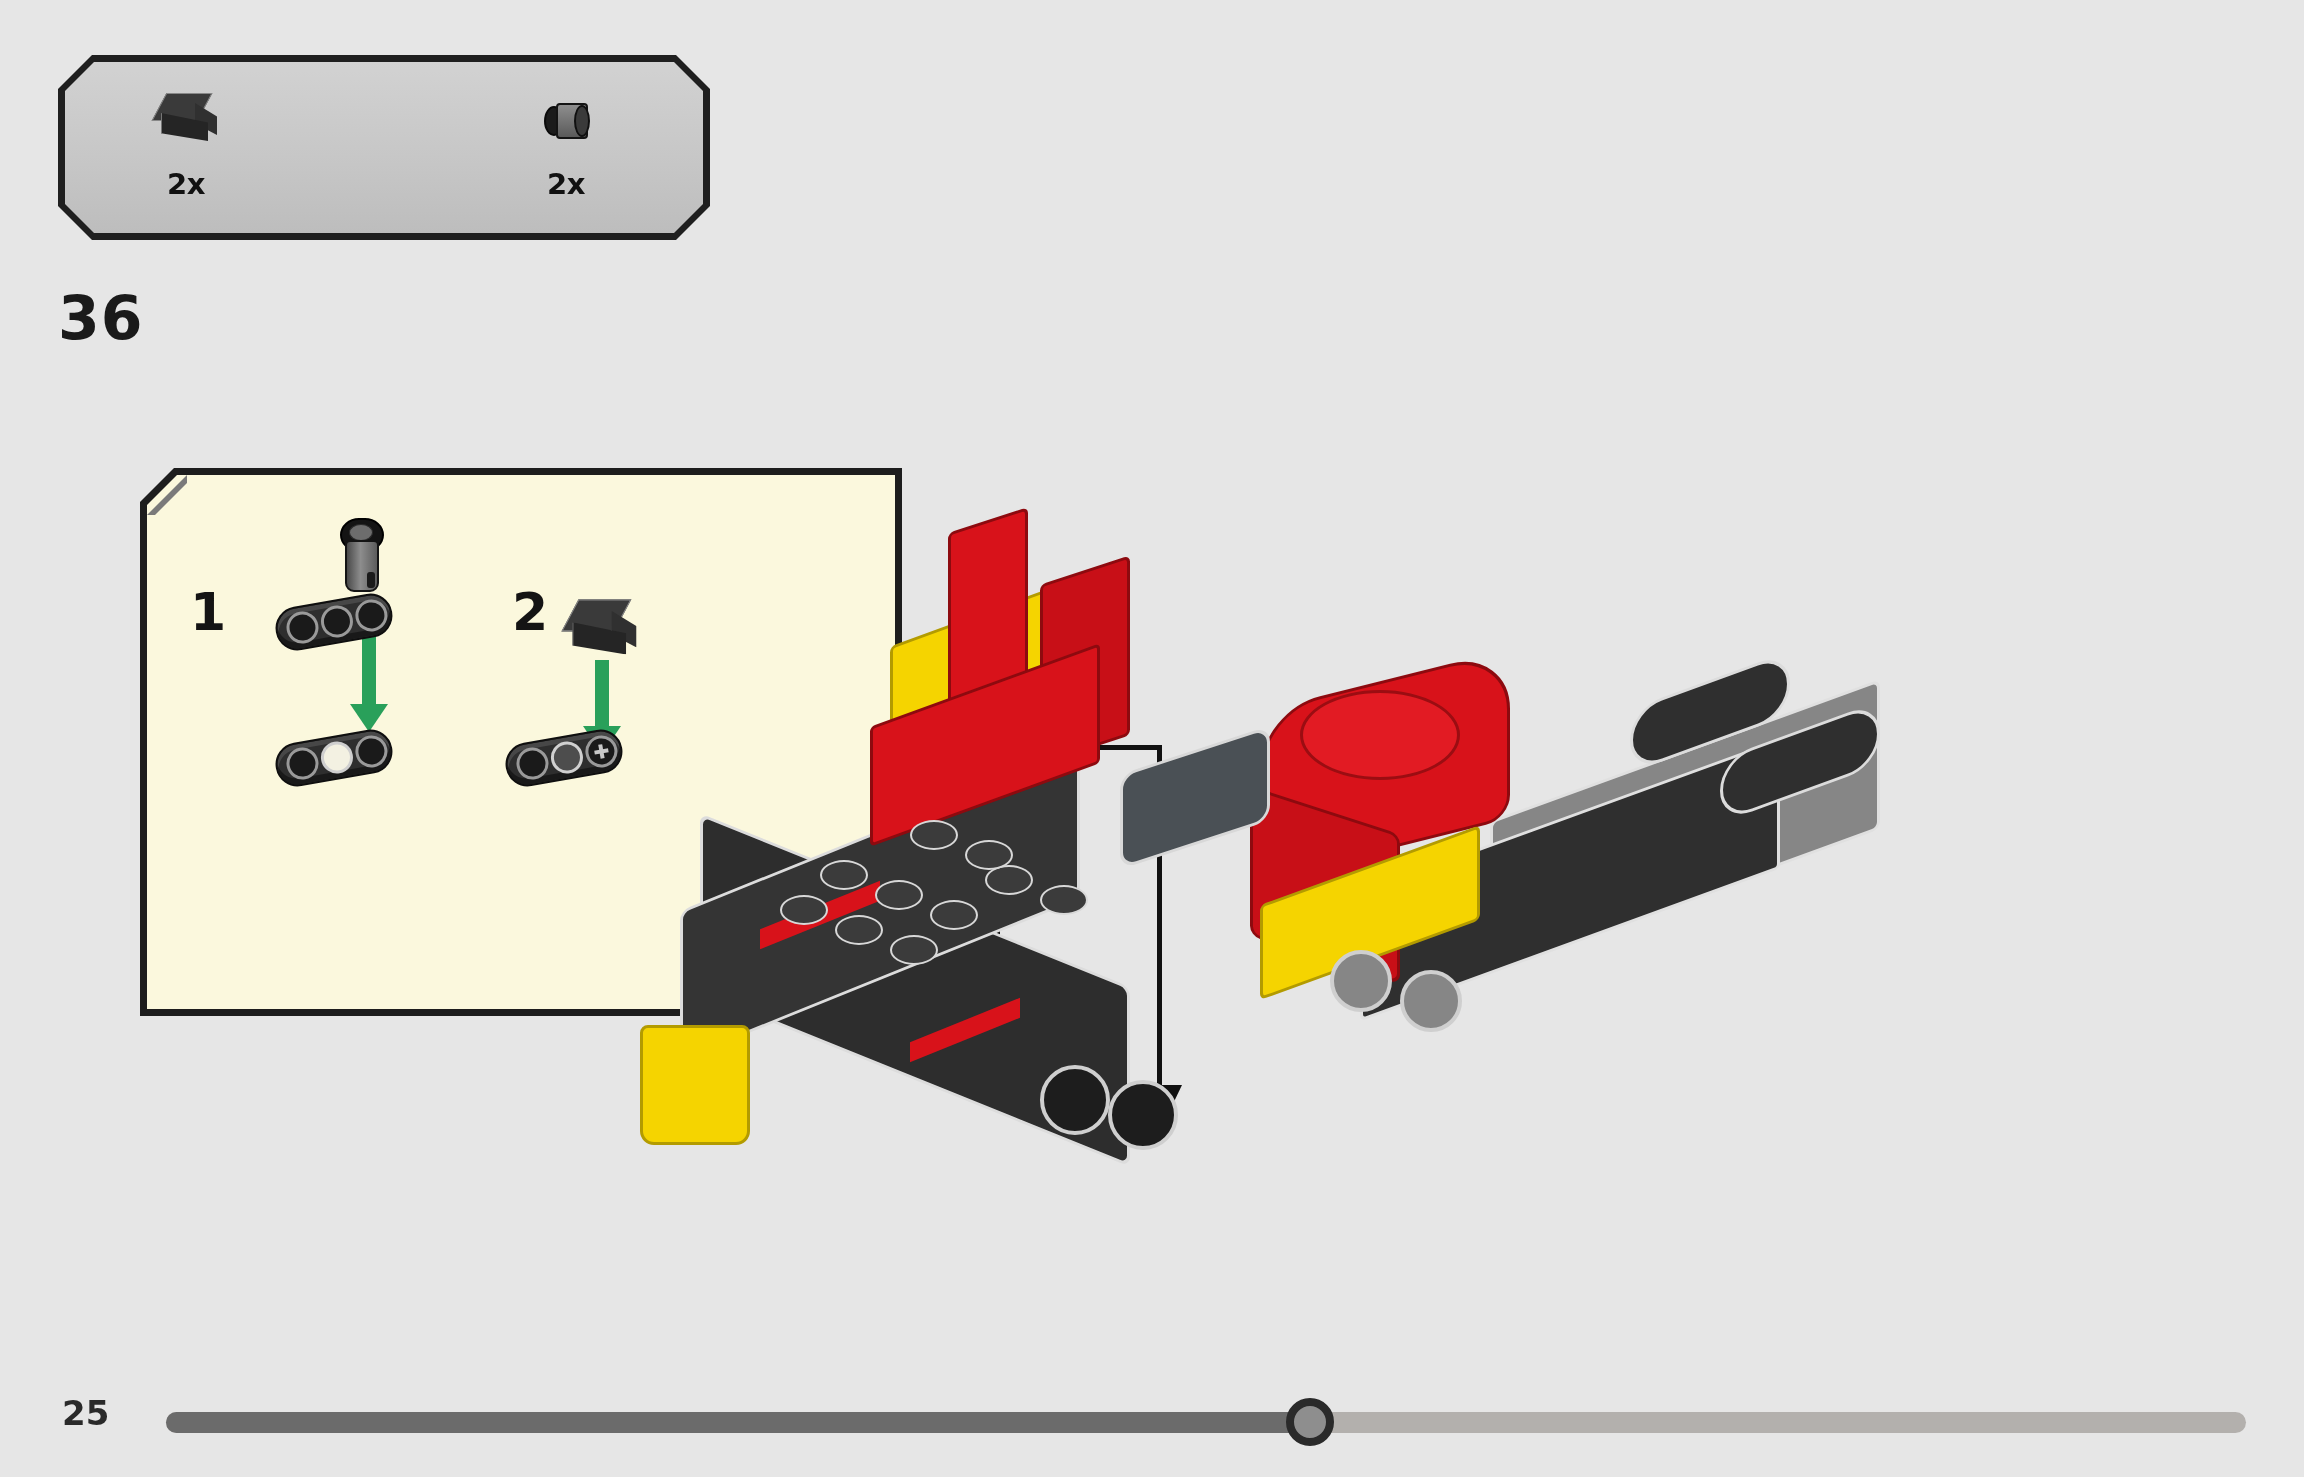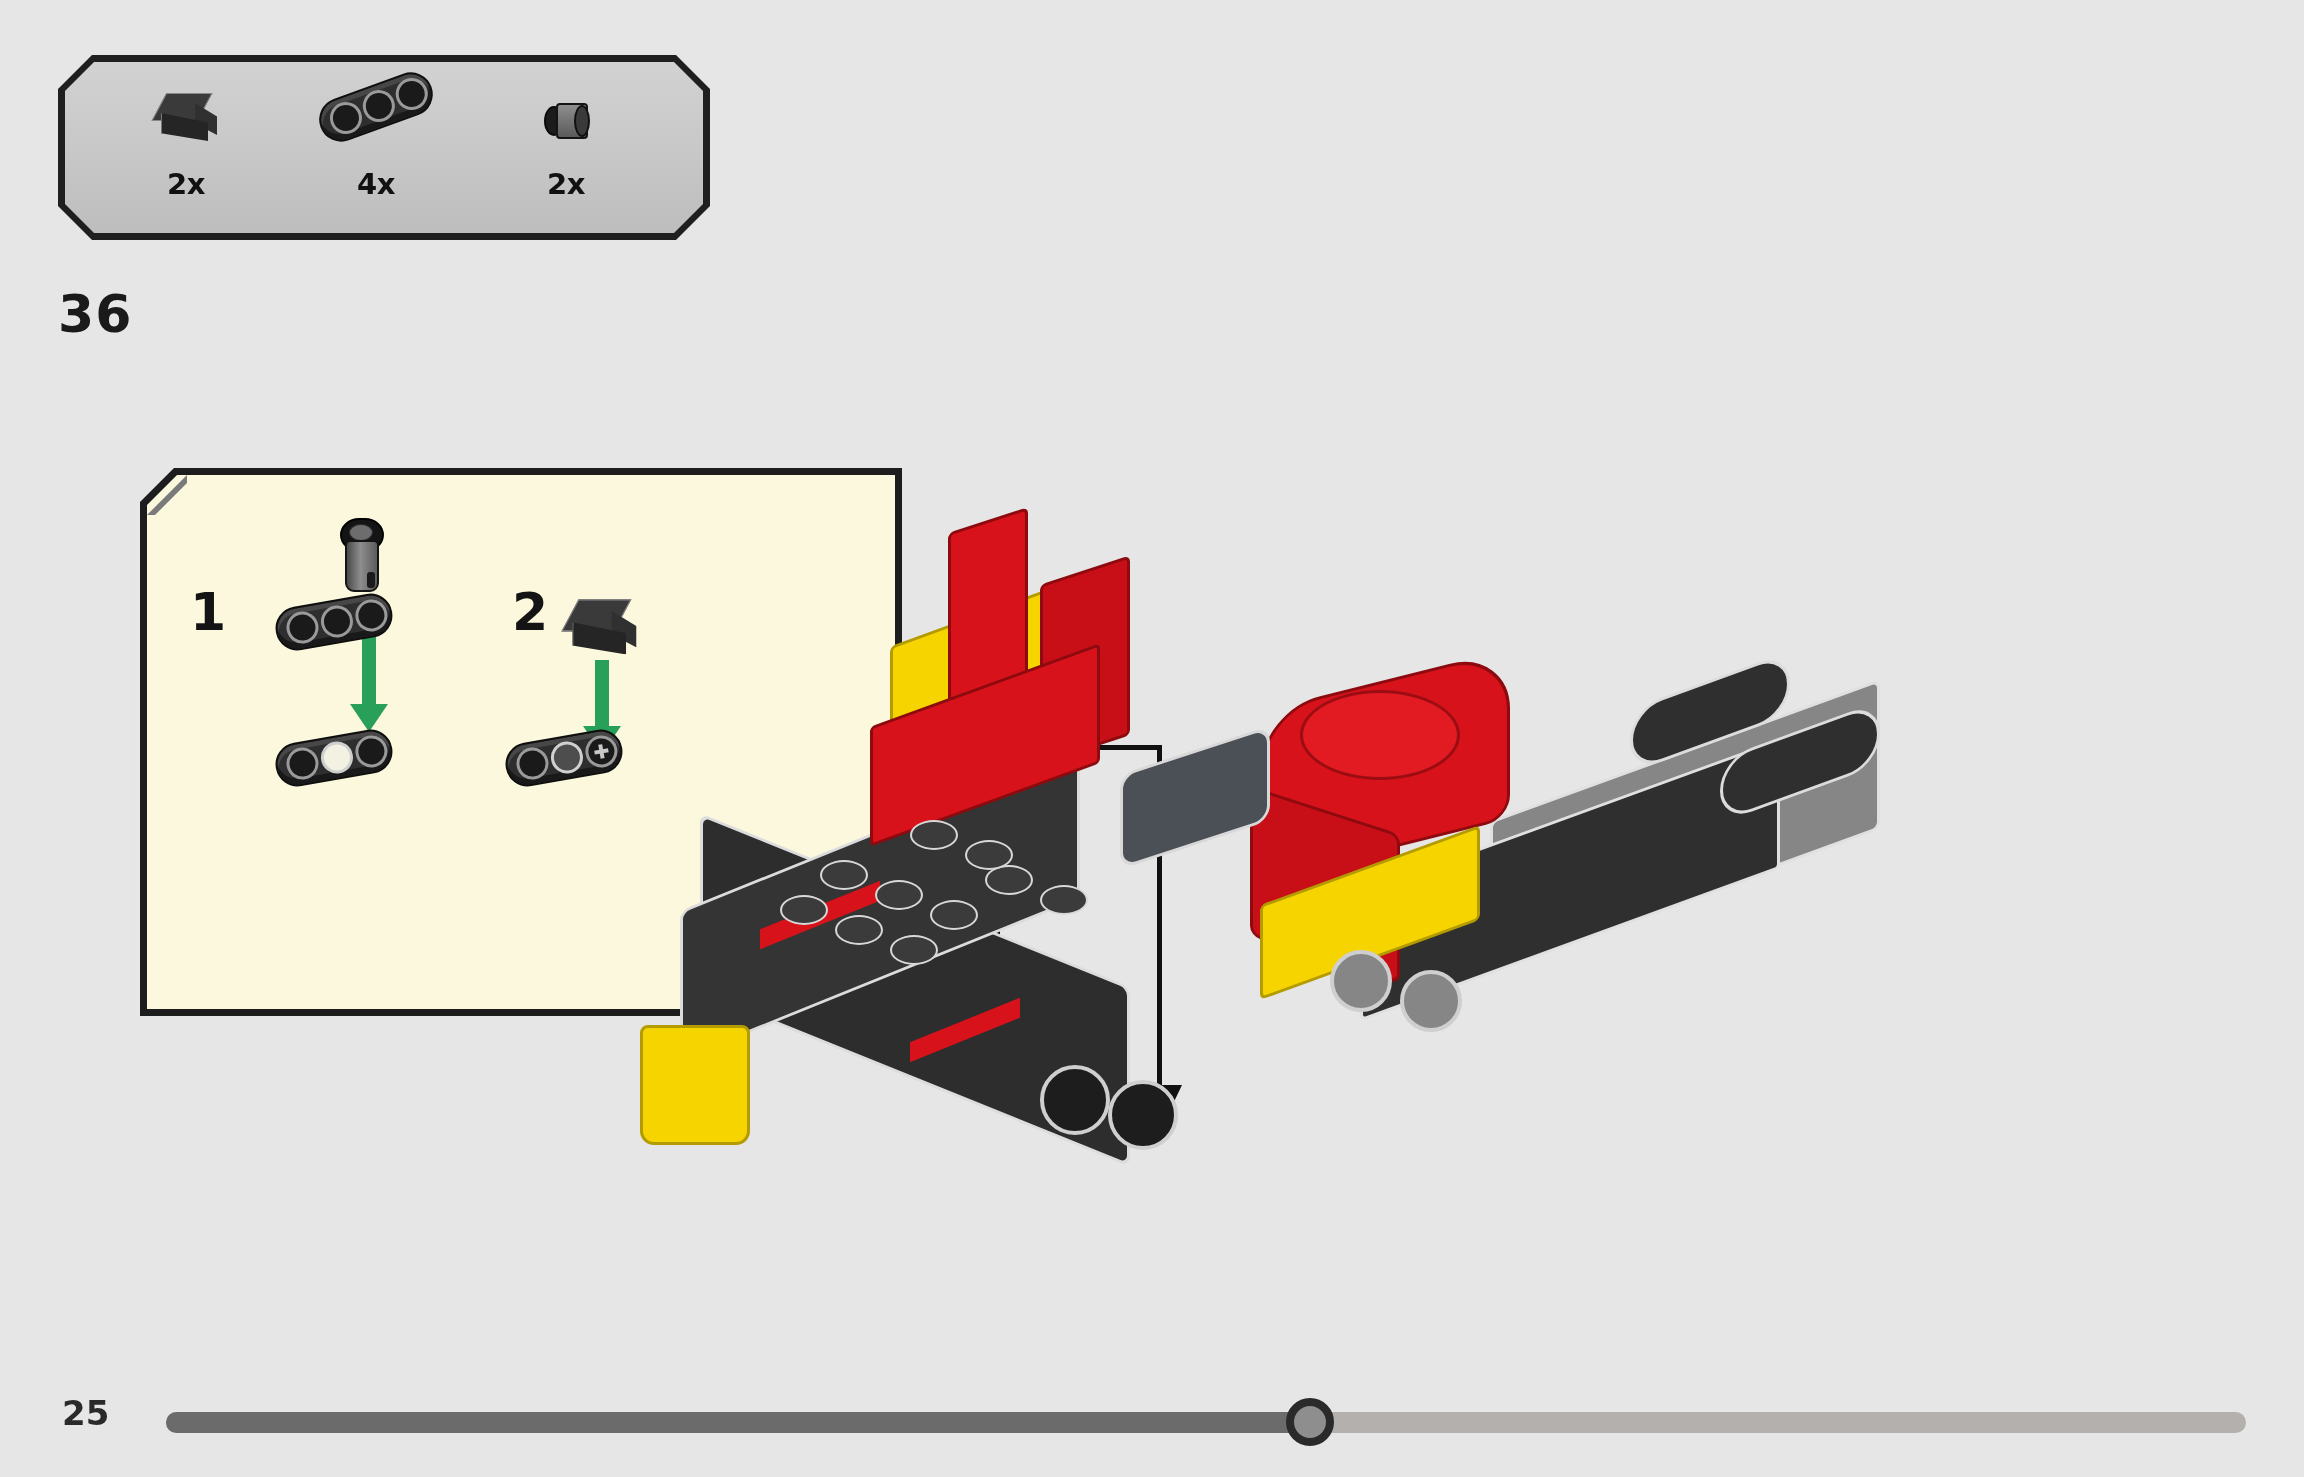--- a/index.html
+++ b/index.html
@@ -31,21 +31,21 @@
   .part-art{position:absolute;left:50%;transform:translateX(-50%);top:38px;}
   .part-qty{
     position:absolute;left:50%;transform:translateX(-50%);top:112px;
     font-size:29px;font-weight:bold;color:#111;letter-spacing:-.5px;
     font-family:"DejaVu Sans",sans-serif;
   }
 
   
   .step-number{
     position:absolute;left:58px;top:288px;
-    font-size:52px;font-weight:bold;color:#1a1a1a;
+    font-size:60px;font-weight:bold;color:#1a1a1a;
     letter-spacing:1px;line-height:1;
     font-family:"DejaVu Sans",sans-serif;
   }
 
   
   .callout{
     position:absolute;left:140px;top:468px;width:762px;height:548px;
   }
   .callout .c-outline{
     position:absolute;inset:0;background:#1d1d1d;
@@ -210,31 +210,20 @@
       <div class="part-art">
         <div class="slope">
             <div class="top"></div>
             <div class="side"></div>
             <div class="front"></div>
           </div>
       </div>
       <div class="part-qty">2x</div>
     </div>
 
-    <div class="part-slot" style="left:228px;width:180px;">
-      <div class="part-art" style="top:30px;">
-        <div class="beam" style="transform:rotate(-20deg);">
-          <div class="body"></div>
-          <div class="hole h1"></div>
-          <div class="hole h2"></div>
-          <div class="hole h3"></div>
-        </div>
-      </div>
-      <div class="part-qty">4x</div>
-    </div>
 
     <div class="part-slot" style="left:438px;width:140px;">
       <div class="part-art" style="top:46px;">
         <div class="pin-small">
             <div class="ls"></div>
             <div class="bd"></div>
             <div class="rs"></div>
           </div>
       </div>
       <div class="part-qty">2x</div>

